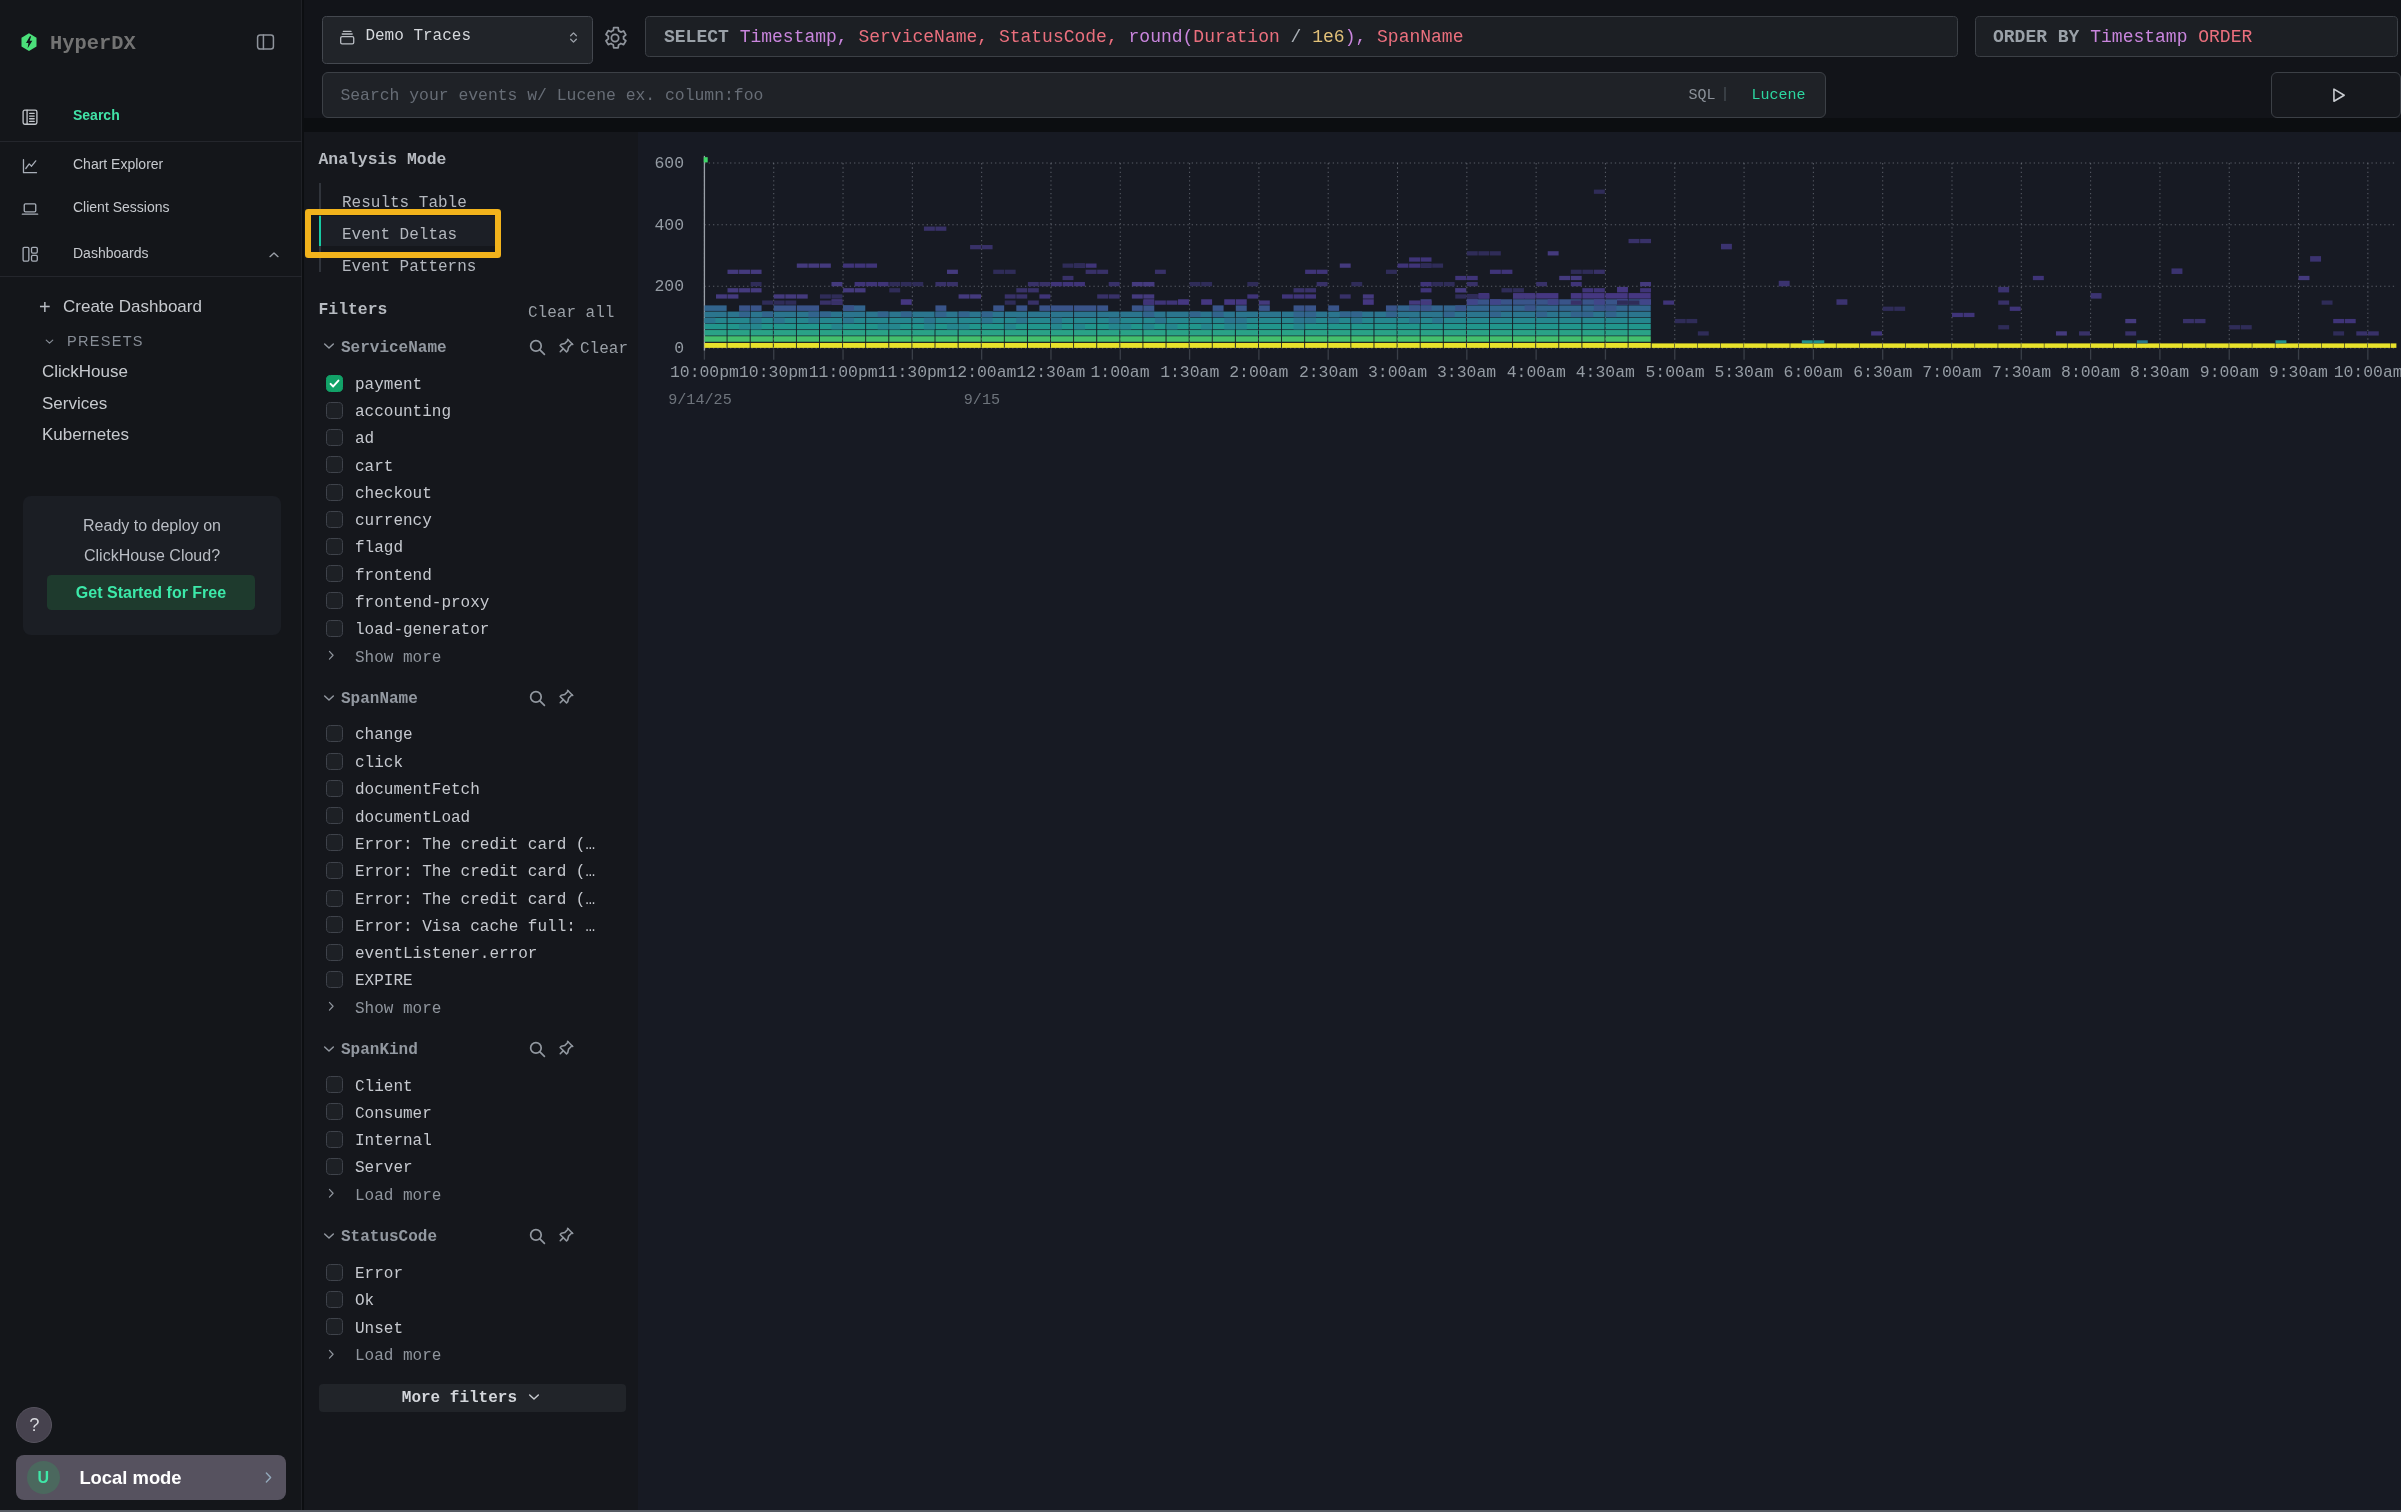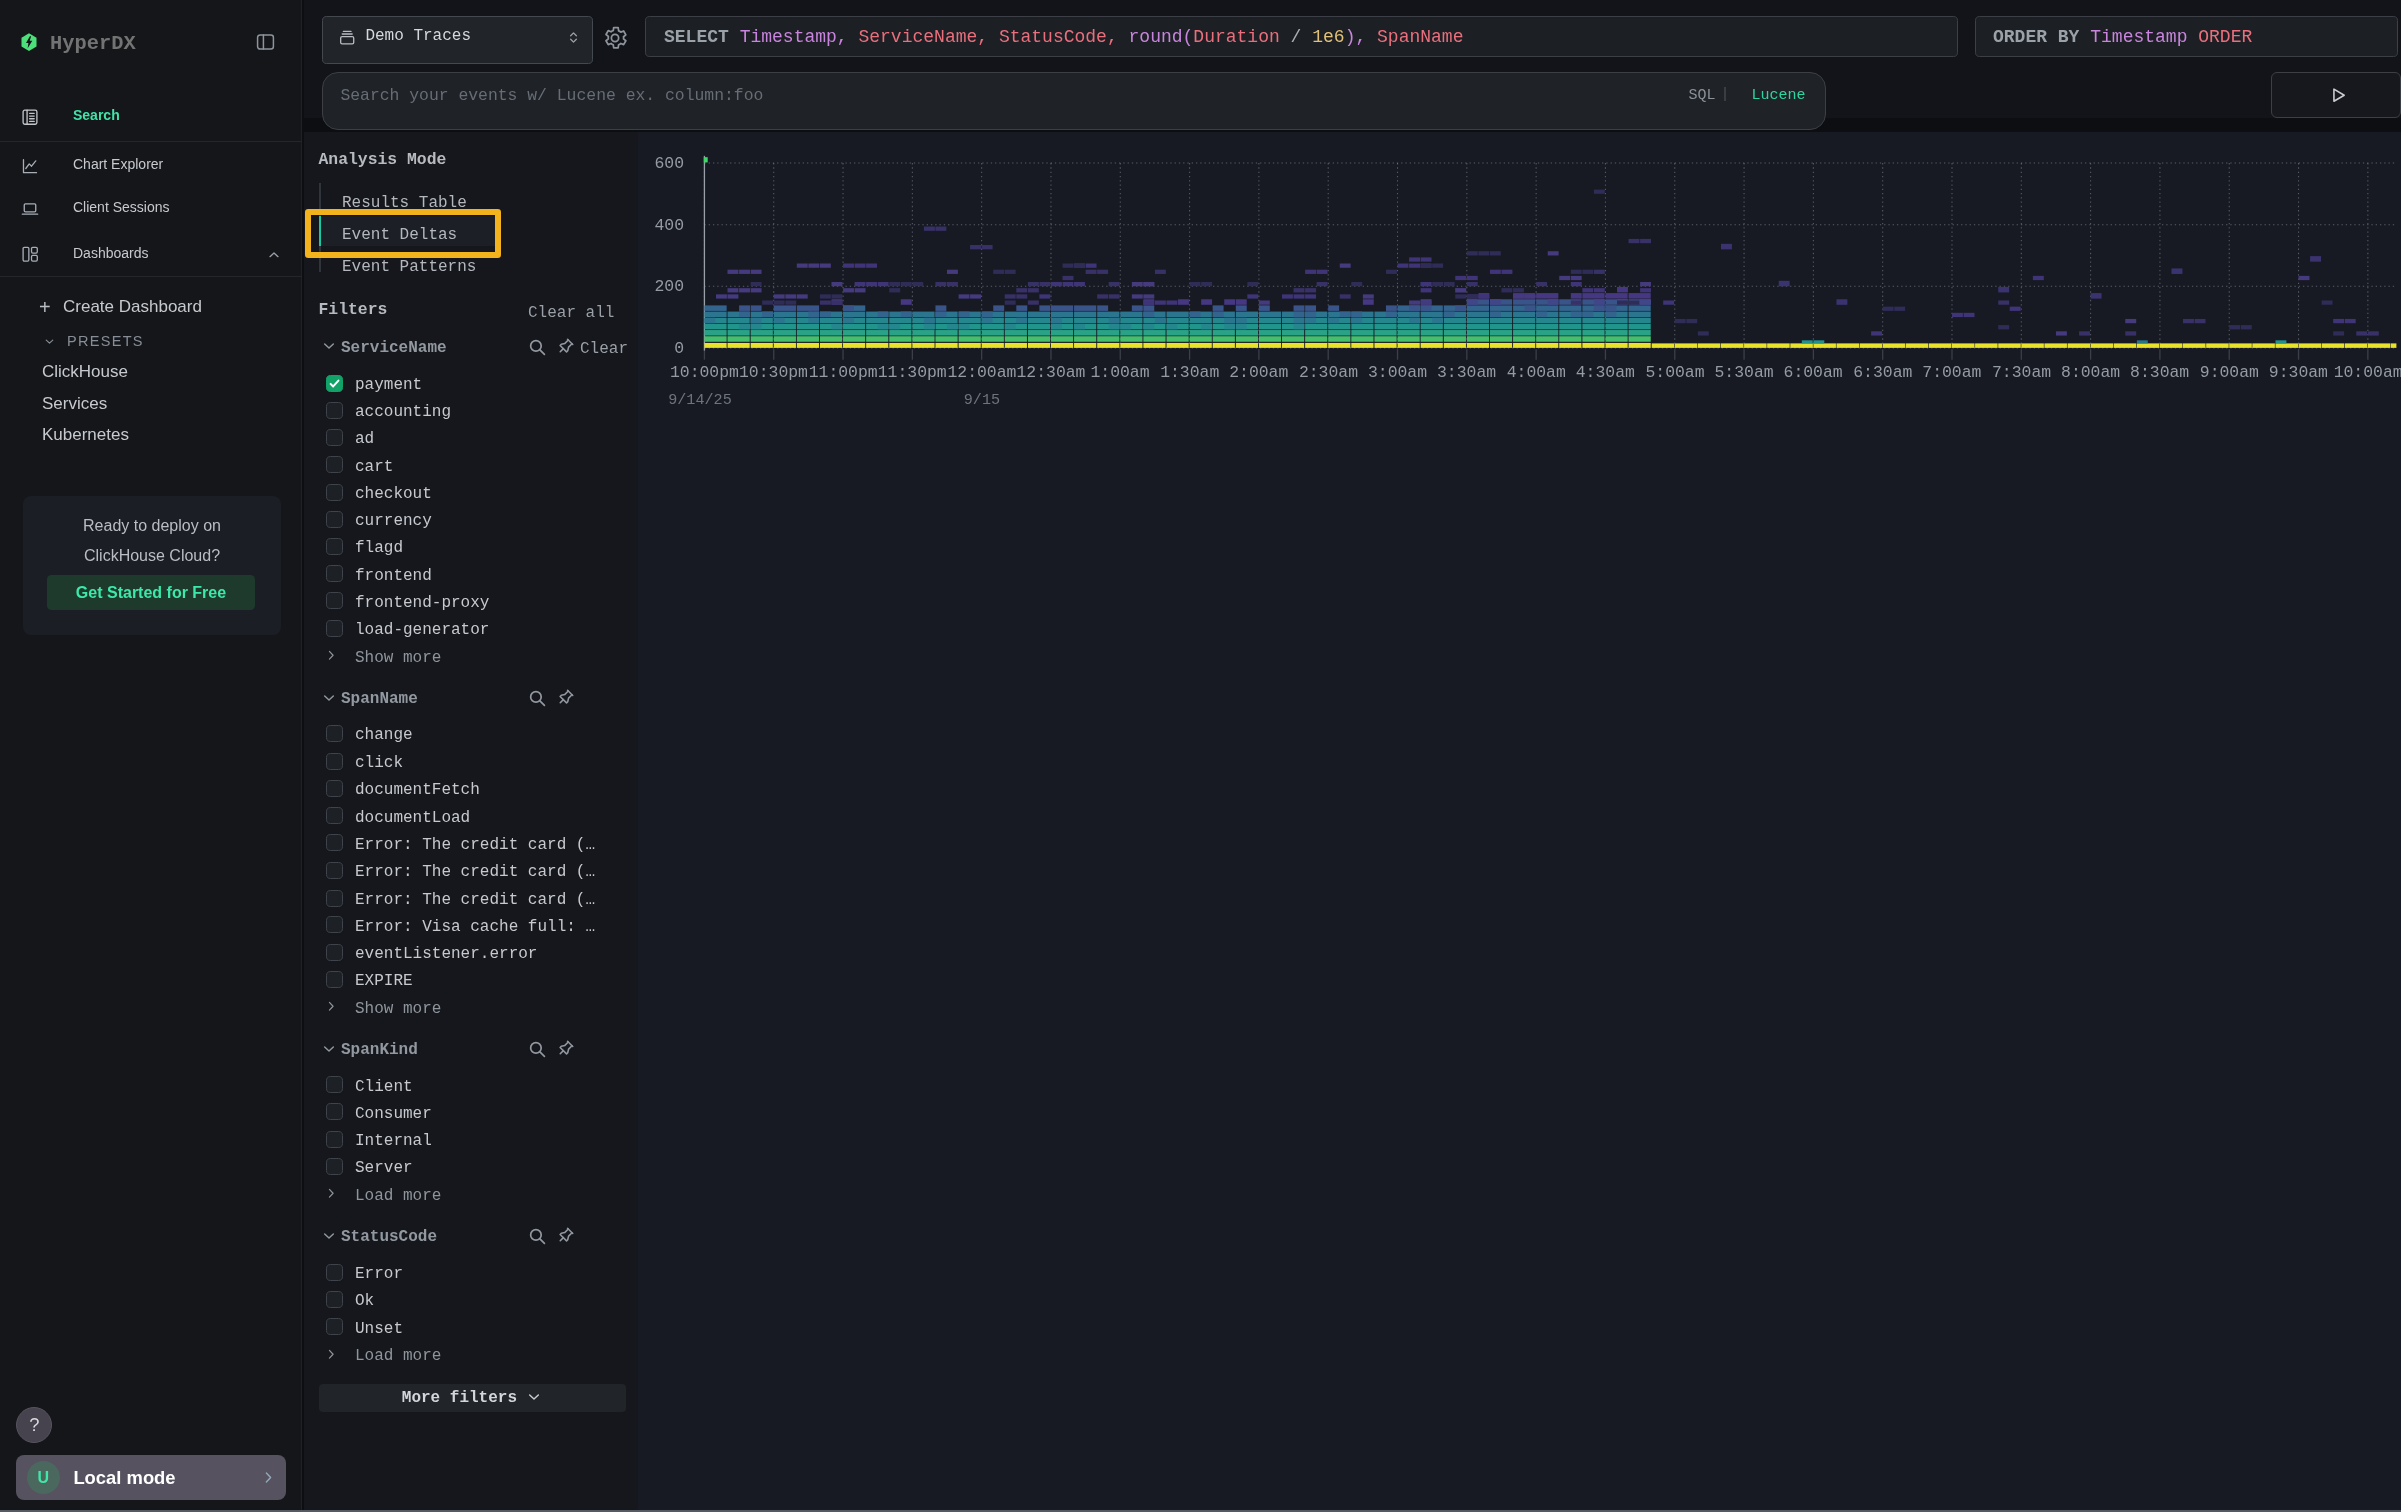--- a/index.html
+++ b/index.html
@@ -55,21 +55,21 @@
           <circle cx="12" cy="12" r="3.1"></circle>
           <path d="M19.4 12a7.4 7.4 0 0 0-.1-1.1l2-1.6-1.9-3.3-2.4 1a7.4 7.4 0 0 0-1.9-1.1L14.7 3h-3.8l-.4 2.6a7.4 7.4 0 0 0-1.9 1.1l-2.4-1-1.9 3.3 2 1.6a7.4 7.4 0 0 0 0 2.2l-2 1.6 1.9 3.3 2.4-1a7.4 7.4 0 0 0 1.9 1.1l.4 2.6h3.8l.4-2.6a7.4 7.4 0 0 0 1.9-1.1l2.4 1 1.9-3.3-2-1.6a7.4 7.4 0 0 0 .1-1.1z"></path>
         </g>
       </svg></div>
     <div class="box" style="left:341px;top:16.4px;width:1313px;height:41px;background:#1c1f24">
       <span style="position:absolute;left:18px;top:9.2px;font-size:18px"><span class="kw">SELECT</span> <span class="pu">Timestamp,</span> <span class="co">ServiceName,</span> <span class="co">StatusCode,</span> <span class="pu">round(</span><span class="co">Duration</span> <span class="op">/</span> <span class="ye">1e6</span><span class="pu">),</span> <span class="co">SpanName</span></span>
     </div>
     <div class="box" style="left:1671px;top:16.4px;width:423px;height:41px;background:#1c1f24">
       <span style="position:absolute;left:17px;top:9.2px;font-size:18px"><span class="kw">ORDER BY</span> <span class="pu">Timestamp</span> <span class="co">ORDER</span></span>
     </div>
-    <div class="box" style="left:18.4px;top:72px;width:1504px;height:58px;background:#1f2227;border-radius:16px">
+    <div class="box" style="left:18.4px;top:72px;width:1504px;height:46px;background:#1f2227;border-radius:6px">
       <span style="position:absolute;left:17px;top:12.5px;font-size:16.4px;color:#676d76">Search your events w/ Lucene ex. column:foo</span>
       <span style="position:absolute;right:110px;top:14px;font-size:15px;color:#8b9199">SQL</span>
       <span style="position:absolute;right:96px;top:13px;font-size:15px;color:#4a4f57">|</span>
       <span style="position:absolute;right:20px;top:14px;font-size:15px;color:#2cd6a0">Lucene</span>
     </div>
     <div class="box" style="left:1967px;top:72px;width:130px;height:46px;background:#16181d;border-radius:6px">
       <span style="position:absolute;left:54px;top:11.2px"><svg width="22.4" height="22.4" viewBox="0 0 24 24" xmlns="http://www.w3.org/2000/svg">
           <path d="M8.5 5.5v13l11-6.5z" stroke="#c9ccd1" stroke-width="1.7" fill="none" stroke-linecap="round" stroke-linejoin="round"></path>
         </svg></span>
     </div>
@@ -983,20 +983,20 @@
     <div class="nav" style="left:42px;top:362px;font-size:17px">ClickHouse</div>
     <div class="nav" style="left:42px;top:394px;font-size:17px">Services</div>
     <div class="nav" style="left:42px;top:425px;font-size:17px">Kubernetes</div>
     <div style="position:absolute;left:23px;top:496px;width:258px;height:139px;background:#1b1e24;border-radius:8px">
       <div style="position:absolute;left:0;width:100%;top:14.5px;text-align:center;font-size:16px;color:#b9bdc4;line-height:30px">Ready to deploy on<br>ClickHouse Cloud?</div>
       <div style="position:absolute;left:24px;top:79px;width:208px;height:35px;background:#1e3a2d;border-radius:4.6px;text-align:center;line-height:35px;font-size:16px;font-weight:700;color:#3ce9a9">Get Started for Free</div>
     </div>
     <div style="position:absolute;left:16.4px;top:1407px;width:36px;height:36px;border-radius:50%;background:#46424e;border:1.3px solid #57535f;text-align:center;line-height:34px;font-size:18.4px;color:#d8d9de">?</div>
     <div style="position:absolute;left:16.4px;top:1455px;width:270px;height:45px;background:#56525f;border-radius:8px">
       <div style="position:absolute;left:10.5px;top:6px;width:33px;height:33px;border-radius:50%;background:#4b685e;text-align:center;line-height:33px;font-size:16px;font-weight:700;color:#3fe8a8">U</div>
-      <div style="position:absolute;left:57px;top:12px;font-size:18.4px;font-weight:700;color:#fff">Local mode</div>
+      <div style="position:absolute;left:63px;top:12px;font-size:18.4px;font-weight:700;color:#fff">Local mode</div>
       <svg width="17" height="17" viewBox="0 0 24 24" style="position:absolute;right:9.2px;top:14px">
         <path d="M9 5.5l6 6.5-6 6.5" stroke="#93a9bb" stroke-width="2" fill="none" stroke-linecap="round" stroke-linejoin="round"></path>
       </svg>
     </div>
   </div>
 <div style="position:absolute;left:0;top:1510px;width:2401px;height:2px;background:#565b63"></div>
 
 
 </body></html>

